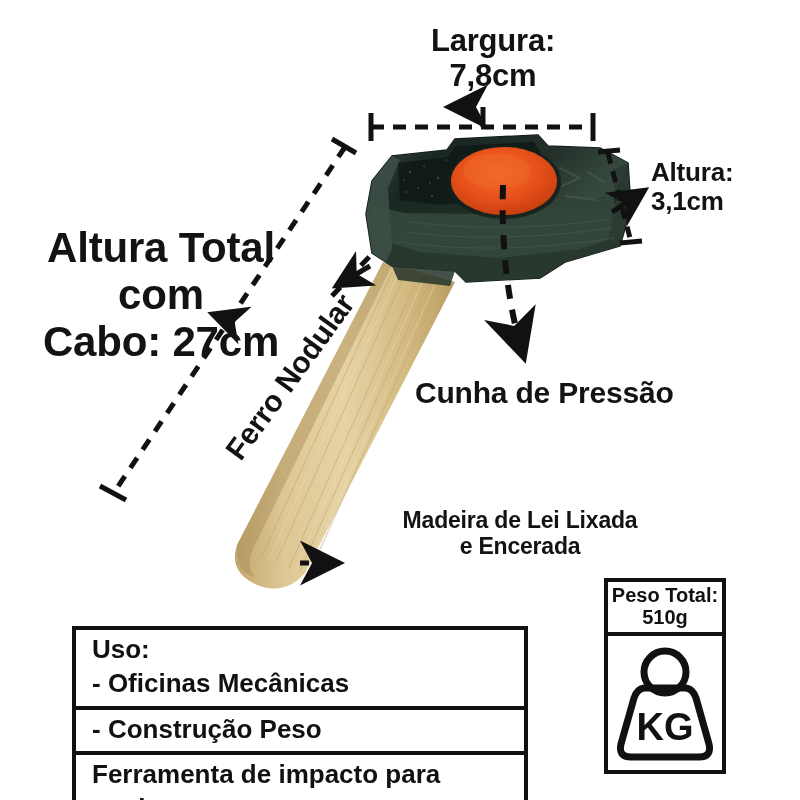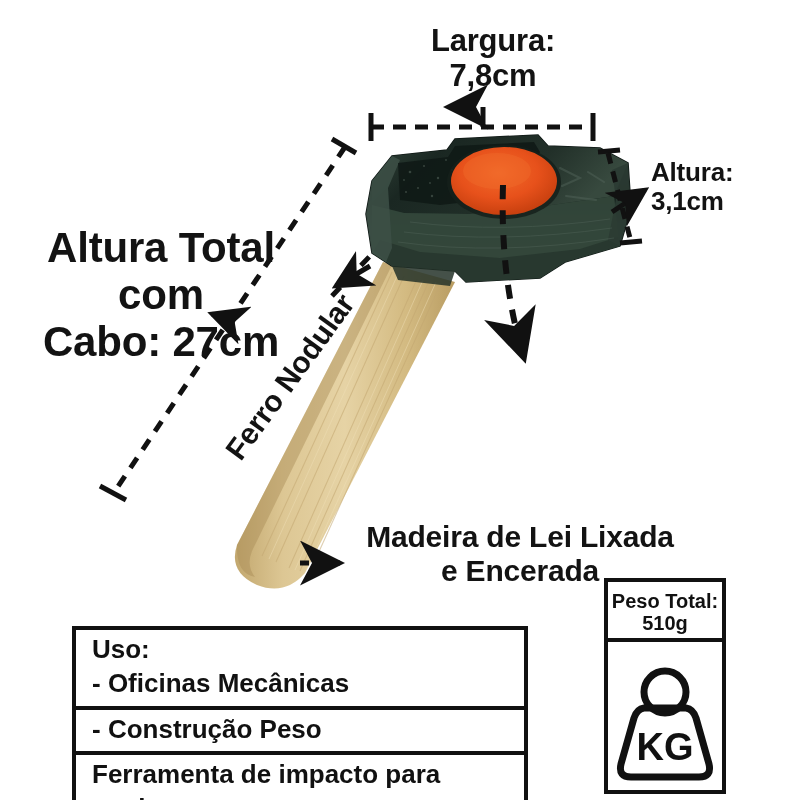--- a/index.html
+++ b/index.html
@@ -75,23 +75,23 @@
     left: 415px;
     top: 376px;
     width: 290px;
     font-size: 30px;
     text-align: left;
   }
 
   
   #lbl-madeira {
     left: 330px;
-    top: 520px;
+    top: 508px;
     width: 380px;
-    font-size: 30px;
+    font-size: 23px;
     text-align: center;
   }
 
   
   #hammer {
     position: absolute;
     left: 0; top: 0;
     width: 800px;
     height: 800px;
     pointer-events: none;
@@ -124,30 +124,30 @@
     position: absolute;
     left: 604px;
     top: 578px;
     width: 122px;
     border: 4px solid #111111;
     box-sizing: border-box;
     background: #ffffff;
   }
   #peso-head {
     border-bottom: 4px solid #111111;
-    padding: 8px 2px 4px 2px;
+    padding: 2px 2px 4px 2px;
     font-weight: bold;
     font-size: 20px;
     line-height: 1.1;
     text-align: center;
     white-space: pre-line;
     color: #111111;
   }
   #peso-icon-cell {
-    padding: 22px 4px 8px 4px;
+    padding: 8px 4px 8px 4px;
     display: flex;
     align-items: center;
     justify-content: center;
   }
 </style>
 </head>
 <body>
 
 <div id="stage">
 
@@ -336,20 +336,21 @@
 7,8cm</div>
 
   <div class="lbl" id="lbl-altura">Altura:
 3,1cm</div>
 
   <div class="lbl" id="lbl-altura-total">Altura Total com
 Cabo: 27cm</div>
 
   <div class="lbl" id="lbl-ferro">Ferro Nodular</div>
 
+  <div class="lbl" id="lbl-cunha">Cunha de Pressão</div>
 
   <div class="lbl" id="lbl-madeira">Madeira de Lei Lixada
 e Encerada</div>
 
   <div id="uso-box">
     <div class="uso-row">Uso:
 - Oficinas Mecânicas</div>
     <div class="uso-row">- Construção Peso</div>
     <div class="uso-row">Ferramenta de impacto para quebras</div>
   </div>

